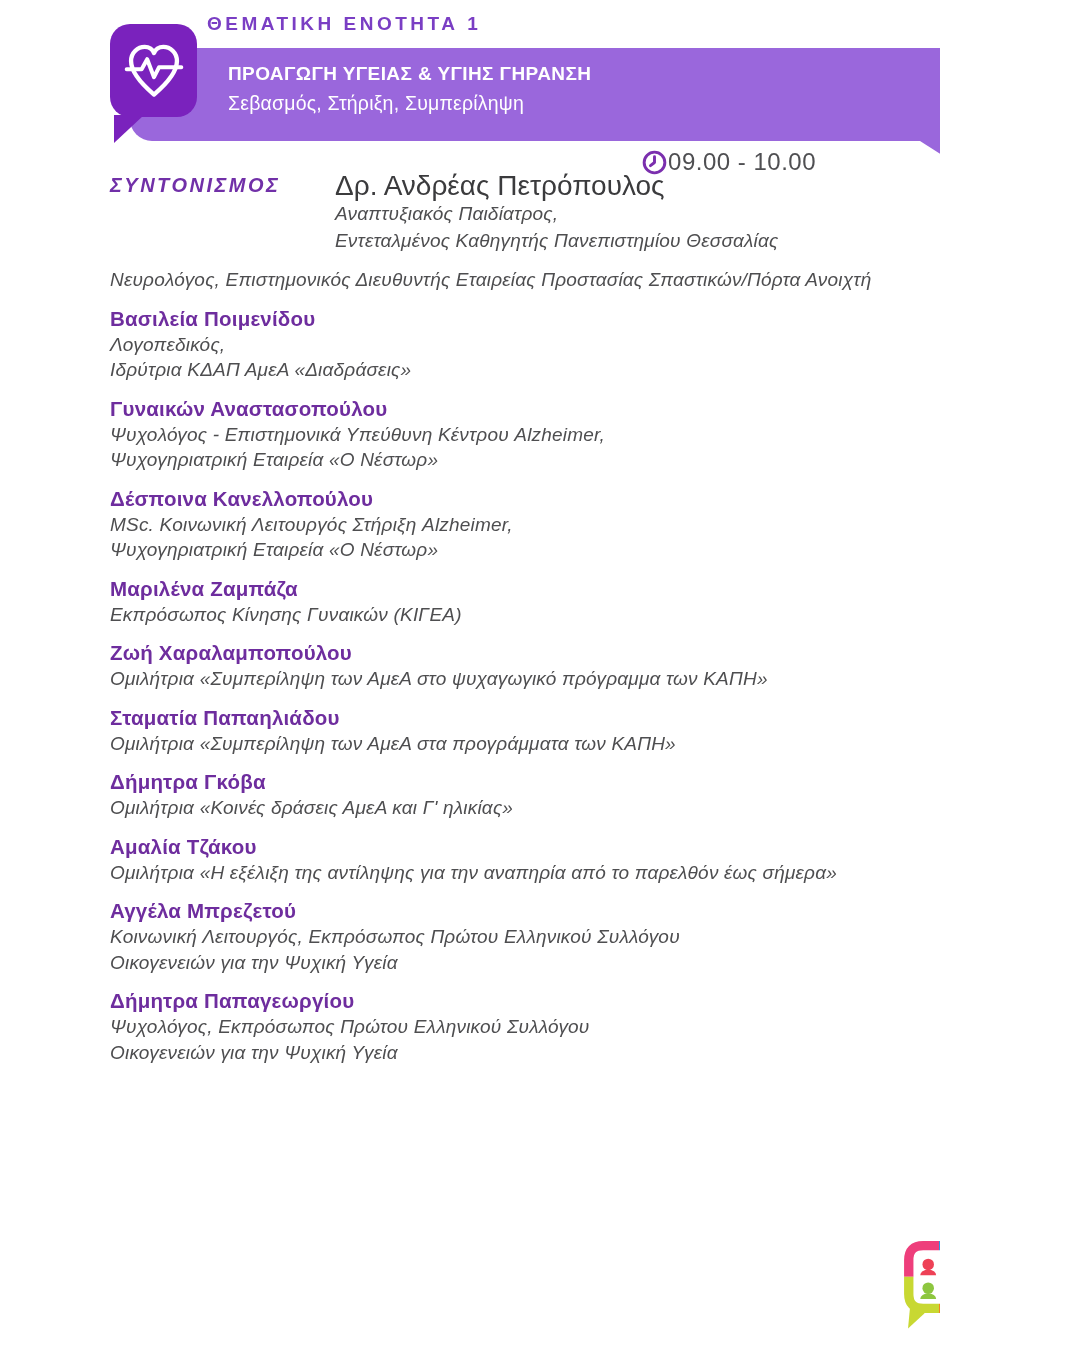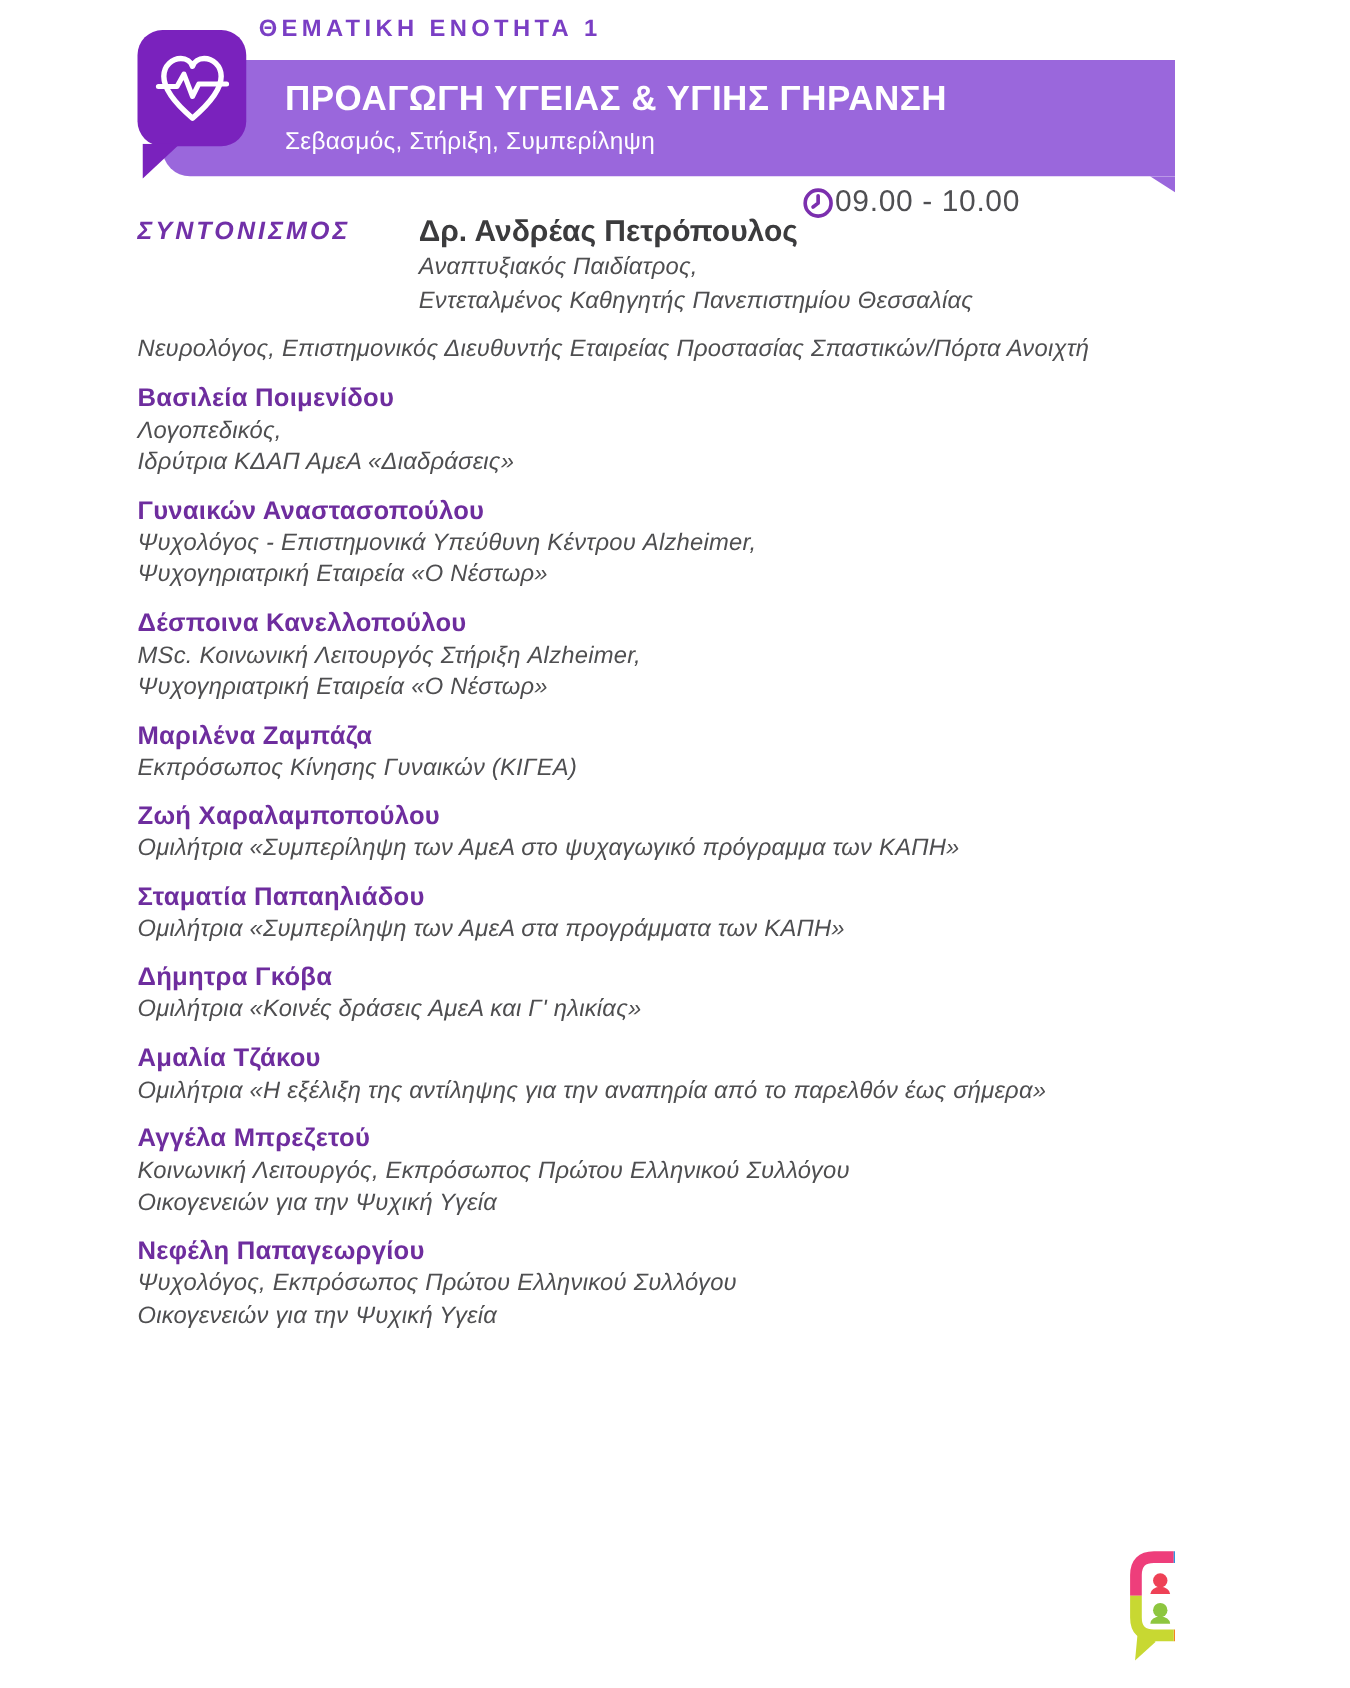--- a/index.html
+++ b/index.html
@@ -23,21 +23,21 @@
     background:var(--band);
     border-radius:4px 22px 0 22px;
   }
   .band-tail{
     position:absolute;right:0;top:93px;width:42px;height:27px;display:block;
   }
   .band-text{
     position:absolute;left:98px;top:15px;color:#ffffff;
   }
   .band-title{
-    font-size:28px;font-weight:bold;letter-spacing:0.4px;white-space:nowrap;text-align:right;
+    font-size:19px;font-weight:bold;letter-spacing:0.4px;white-space:nowrap;text-align:right;
   }
   .band-subtitle{
     font-size:19.5px;margin-top:7px;letter-spacing:0.2px;white-space:nowrap;
   }
   .bubble{
     position:absolute;left:110px;top:24px;
     width:87px;height:93px;
     background:var(--bubble);
     border-radius:20px;
   }
@@ -65,21 +65,21 @@
   }
   .coordinator-label{
     width:225px;flex:0 0 225px;
     font-size:20px;font-weight:bold;letter-spacing:2.5px;
     color:var(--label-purple);
     padding-top:2px;
     white-space:nowrap;
     font-style:italic;
   }
   .person-name-dark{
-    font-size:24px;font-weight:bold;color:var(--dark-text);
+    font-size:28px;font-weight:normal;color:var(--dark-text);
     line-height:28px;white-space:nowrap;
   }
   .role-line{
     font-size:19px;font-style:italic;color:var(--role-text);
     line-height:27px;white-space:nowrap;letter-spacing:0.2px;
   }
   .participant{margin-bottom:12px;}
   .participant-name{
     margin:0;
     font-size:20.5px;font-weight:bold;color:var(--name-purple);
@@ -175,21 +175,21 @@
         <div class="participant">
           <h3 class="participant-name">Αμαλία Τζάκου</h3>
           <div class="role-line">Ομιλήτρια «Η εξέλιξη της αντίληψης για την αναπηρία από το παρελθόν έως σήμερα»</div>
         </div>
         <div class="participant">
           <h3 class="participant-name">Αγγέλα Μπρεζετού</h3>
           <div class="role-line">Κοινωνική Λειτουργός, Εκπρόσωπος Πρώτου Ελληνικού Συλλόγου</div>
           <div class="role-line">Οικογενειών για την Ψυχική Υγεία</div>
         </div>
         <div class="participant">
-          <h3 class="participant-name">Νεφέλη Παπαγεωργίου</h3>
+          <h3 class="participant-name">Δήμητρα Παπαγεωργίου</h3>
           <div class="role-line">Ψυχολόγος, Εκπρόσωπος Πρώτου Ελληνικού Συλλόγου</div>
           <div class="role-line">Οικογενειών για την Ψυχική Υγεία</div>
         </div>
       </div>
   </div>
 
   <svg class="footer-logo" viewBox="0 0 100 126" fill="none">
     <polygon points="10,90 30,101 7,122" fill="#c8d832"></polygon>
     <path d="M50 7 H28 Q8 7 8 27 V50" stroke="#ee3e7b" stroke-width="13" fill="none"></path>
     <path d="M50 7 H72 Q92 7 92 27 V50" stroke="#2b96e0" stroke-width="13" fill="none"></path>

